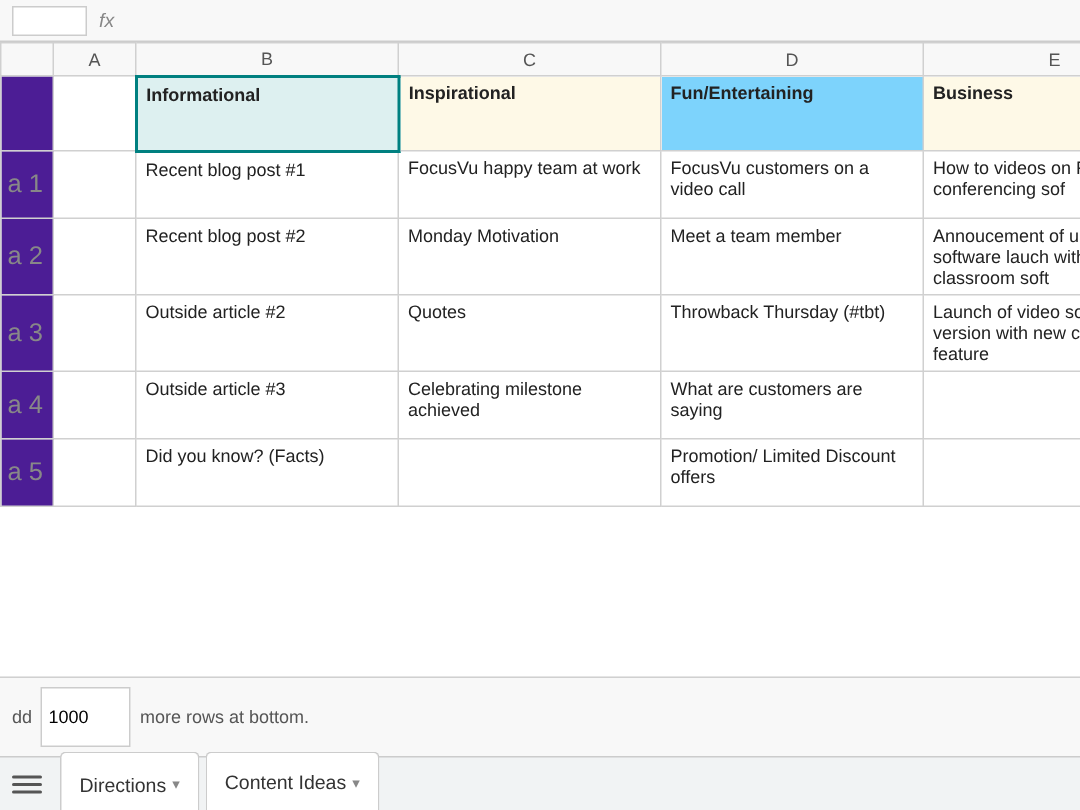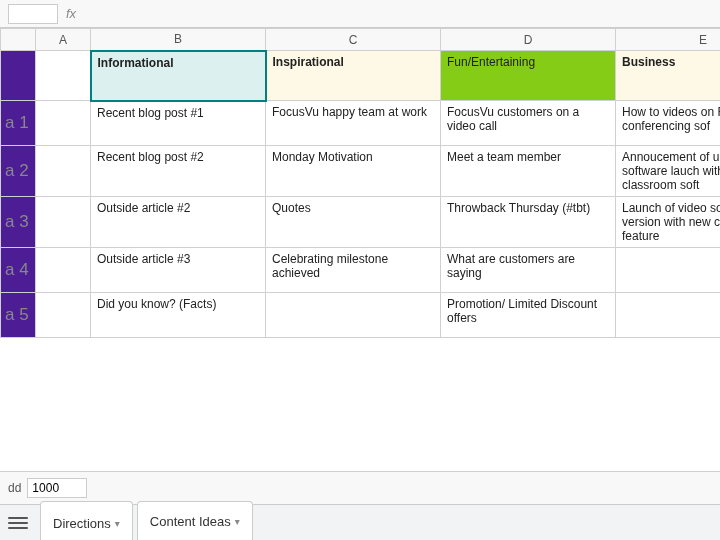--- a/index.html
+++ b/index.html
@@ -77,41 +77,41 @@
     .col-rownum { width: 35px; }
     .col-a { width: 55px; }
     .col-b { width: 175px; }
     .col-c { width: 175px; }
     .col-d { width: 175px; }
     .col-e { width: 175px; }
 
     
     .header-b { background: #ddf0f0; font-weight: bold; font-size: 16px; color: #008080; border: 2px solid #008080 !important; height: 50px; vertical-align: middle; }
     .header-c { background: #fef9e7; font-weight: bold; font-size: 16px; color: #c8a800; border: 1px solid #d0d0d0 !important; height: 50px; vertical-align: middle; }
-    .header-d { background: #84cc16; font-weight: normal; font-size: 16px; color: #008080; border: 1px solid #d0d0d0 !important; height: 50px; vertical-align: middle; }
+    .header-d { background: #7dd3fc; font-weight: bold; font-size: 16px; color: #008080; border: 1px solid #d0d0d0 !important; height: 50px; vertical-align: middle; }
     .header-e { background: #fef9e7; font-weight: bold; font-size: 16px; color: #c8a800; border: 1px solid #d0d0d0 !important; height: 50px; vertical-align: middle; }
 
     
     .row-a { height: 45px; }
 
     
     .add-row {
       display: flex;
       align-items: center;
       padding: 6px 8px;
       gap: 6px;
       font-size: 12px;
       color: #555;
       border-top: 1px solid #d0d0d0;
       background: #f8f8f8;
     }
     .add-input {
       width: 60px;
       border: 1px solid #ccc;
-      padding: 2px 4px;
+      padding: 12px 4px;
       font-size: 12px;
     }
 
     
     .tab-bar {
       display: flex;
       align-items: center;
       height: 36px;
       background: #f1f3f4;
       border-top: 1px solid #ccc;
@@ -244,20 +244,21 @@
           <td class="data-cell">Promotion/ Limited Discount offers</td>
           <td class="data-cell"></td>
         </tr>
       </tbody>
   </table>
 </div>
 
 <div class="add-row">
   <span>dd</span>
   <input class="add-input" value="1000" style="">
+  <span>more rows at bottom.</span>
 </div>
 
 <div class="tab-bar">
   <div class="hamburger-btn">
     <div class="hamburger-line"></div>
     <div class="hamburger-line"></div>
     <div class="hamburger-line"></div>
   </div>
   <div class="tab tab-directions">
     <span>Directions</span>

